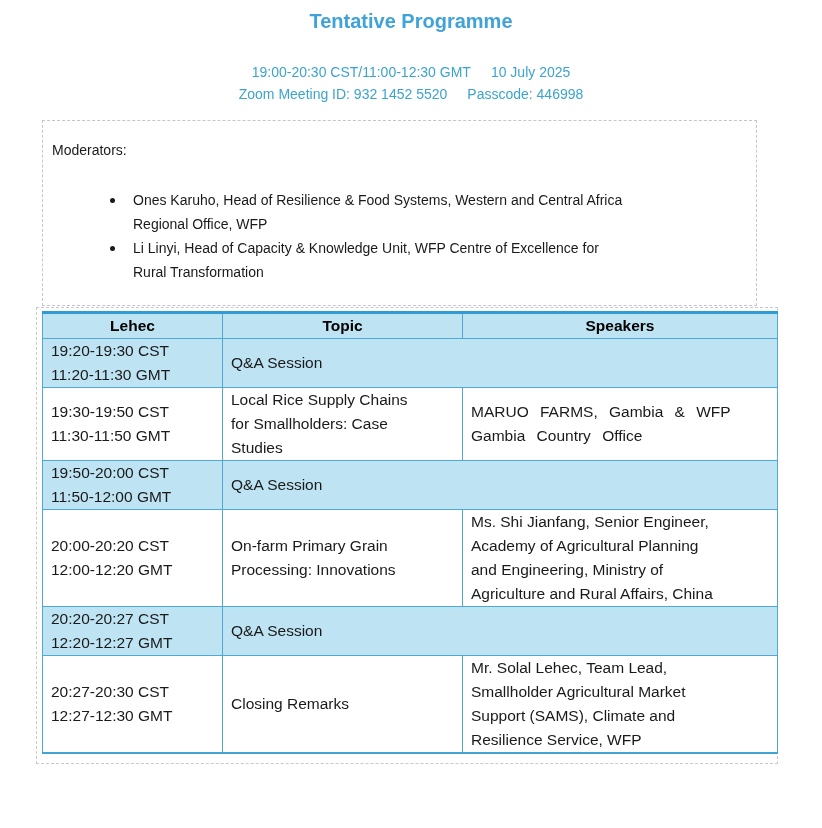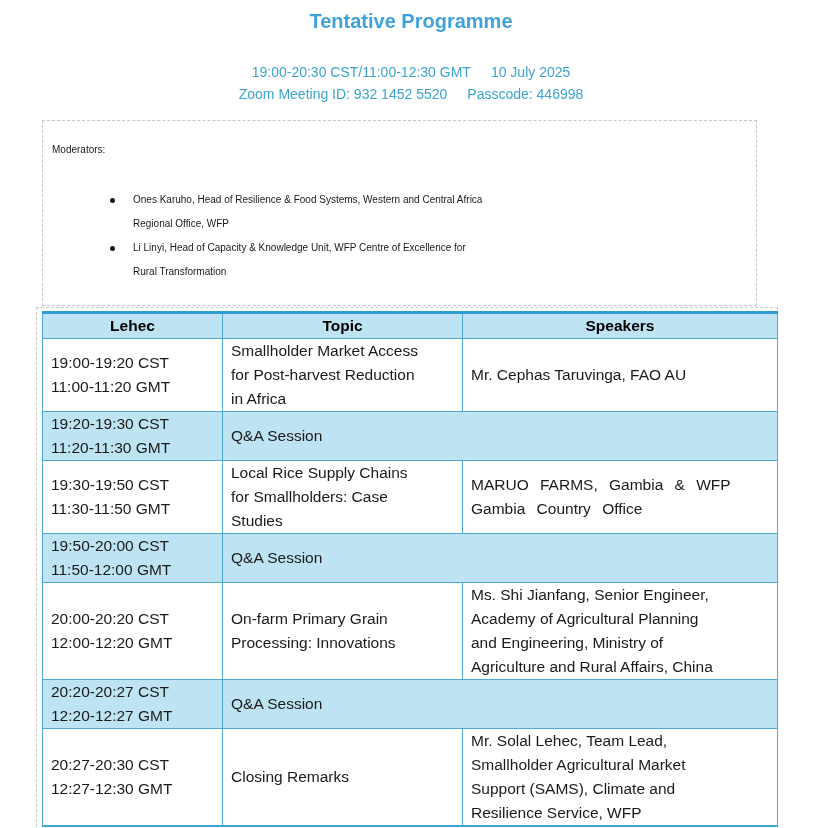--- a/index.html
+++ b/index.html
@@ -31,21 +31,21 @@
     gap:20px;
   }
   
   .mod-box {
     box-sizing:border-box;
     width:715px;
     height:186px;
     margin:15px 0 0 42px;
     border:1px dashed #c6c6c6;
     padding:17px 10px 0 9px;
-    font-size:10px;
+    font-size:14px;
     line-height:24px;
   }
   .mod-list {
     list-style:none;
     margin:26px 0 0 56px;
     padding:0;
   }
   .mod-list li {
     position:relative;
     padding-left:25px;
@@ -132,28 +132,20 @@
       <col style="width:315px">
     </colgroup>
     <thead>
       <tr>
         <th>Lehec</th>
         <th>Topic</th>
         <th>Speakers</th>
       </tr>
     </thead>
     <tbody>
-      <tr class="row-1">
-        <td>19:00-19:20 CST
-11:00-11:20 GMT</td>
-        <td>Smallholder Market Access
-for Post-harvest Reduction
-in Africa</td>
-        <td>Mr. Cephas Taruvinga, FAO AU</td>
-      </tr>
       <tr class="row-qa qa">
         <td>19:20-19:30 CST
 11:20-11:30 GMT</td>
         <td colspan="2">Q&amp;A Session</td>
       </tr>
       <tr class="row-3">
         <td>19:30-19:50 CST
 11:30-11:50 GMT</td>
         <td>Local Rice Supply Chains
 for Smallholders: Case

